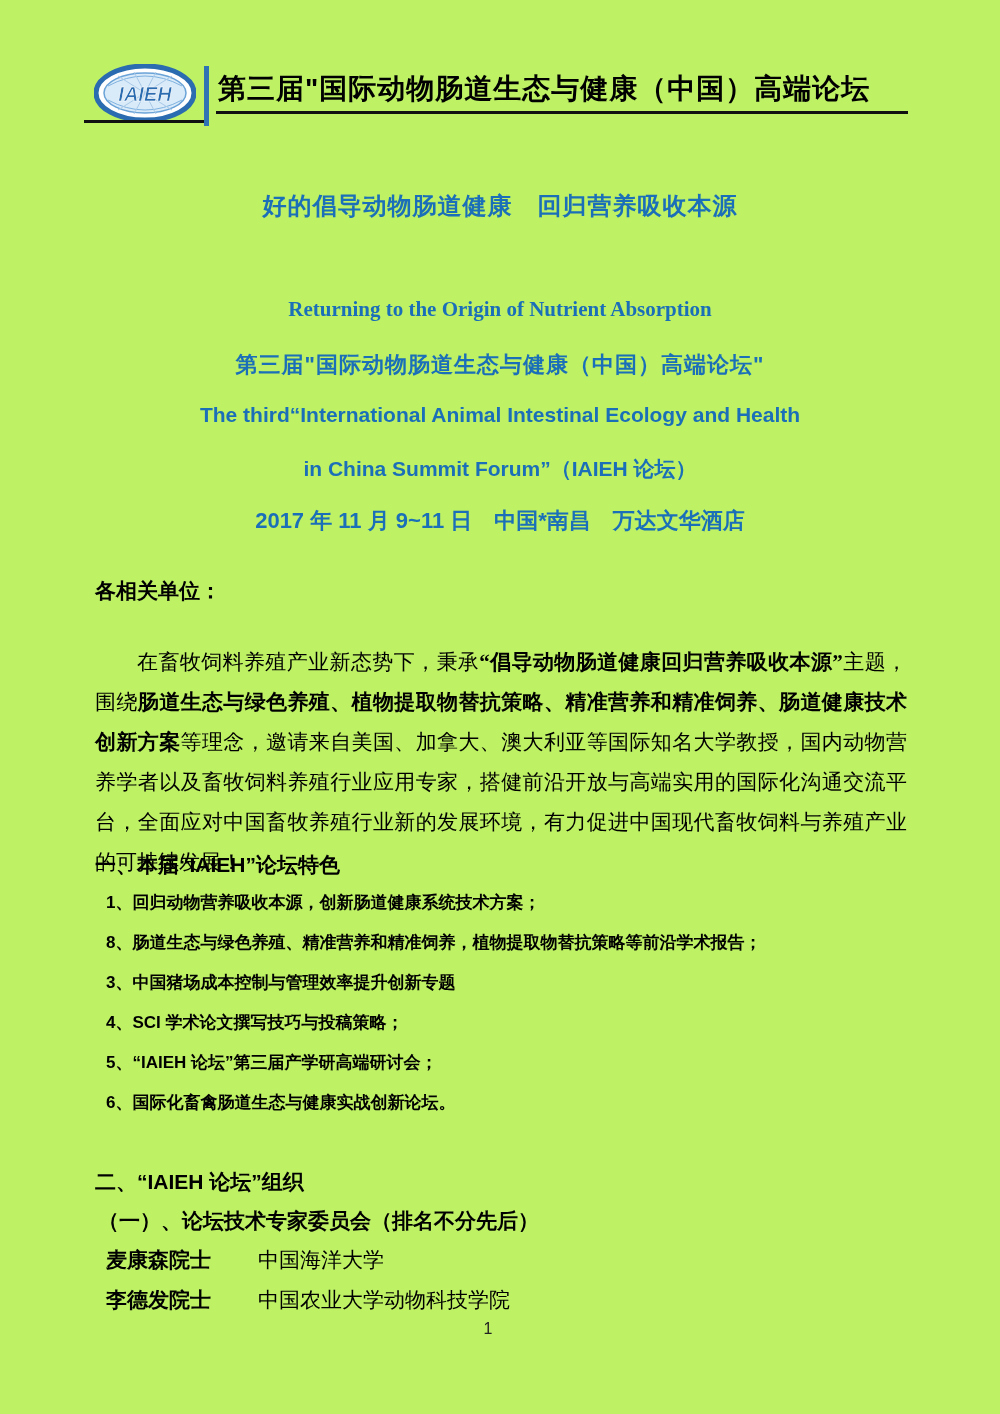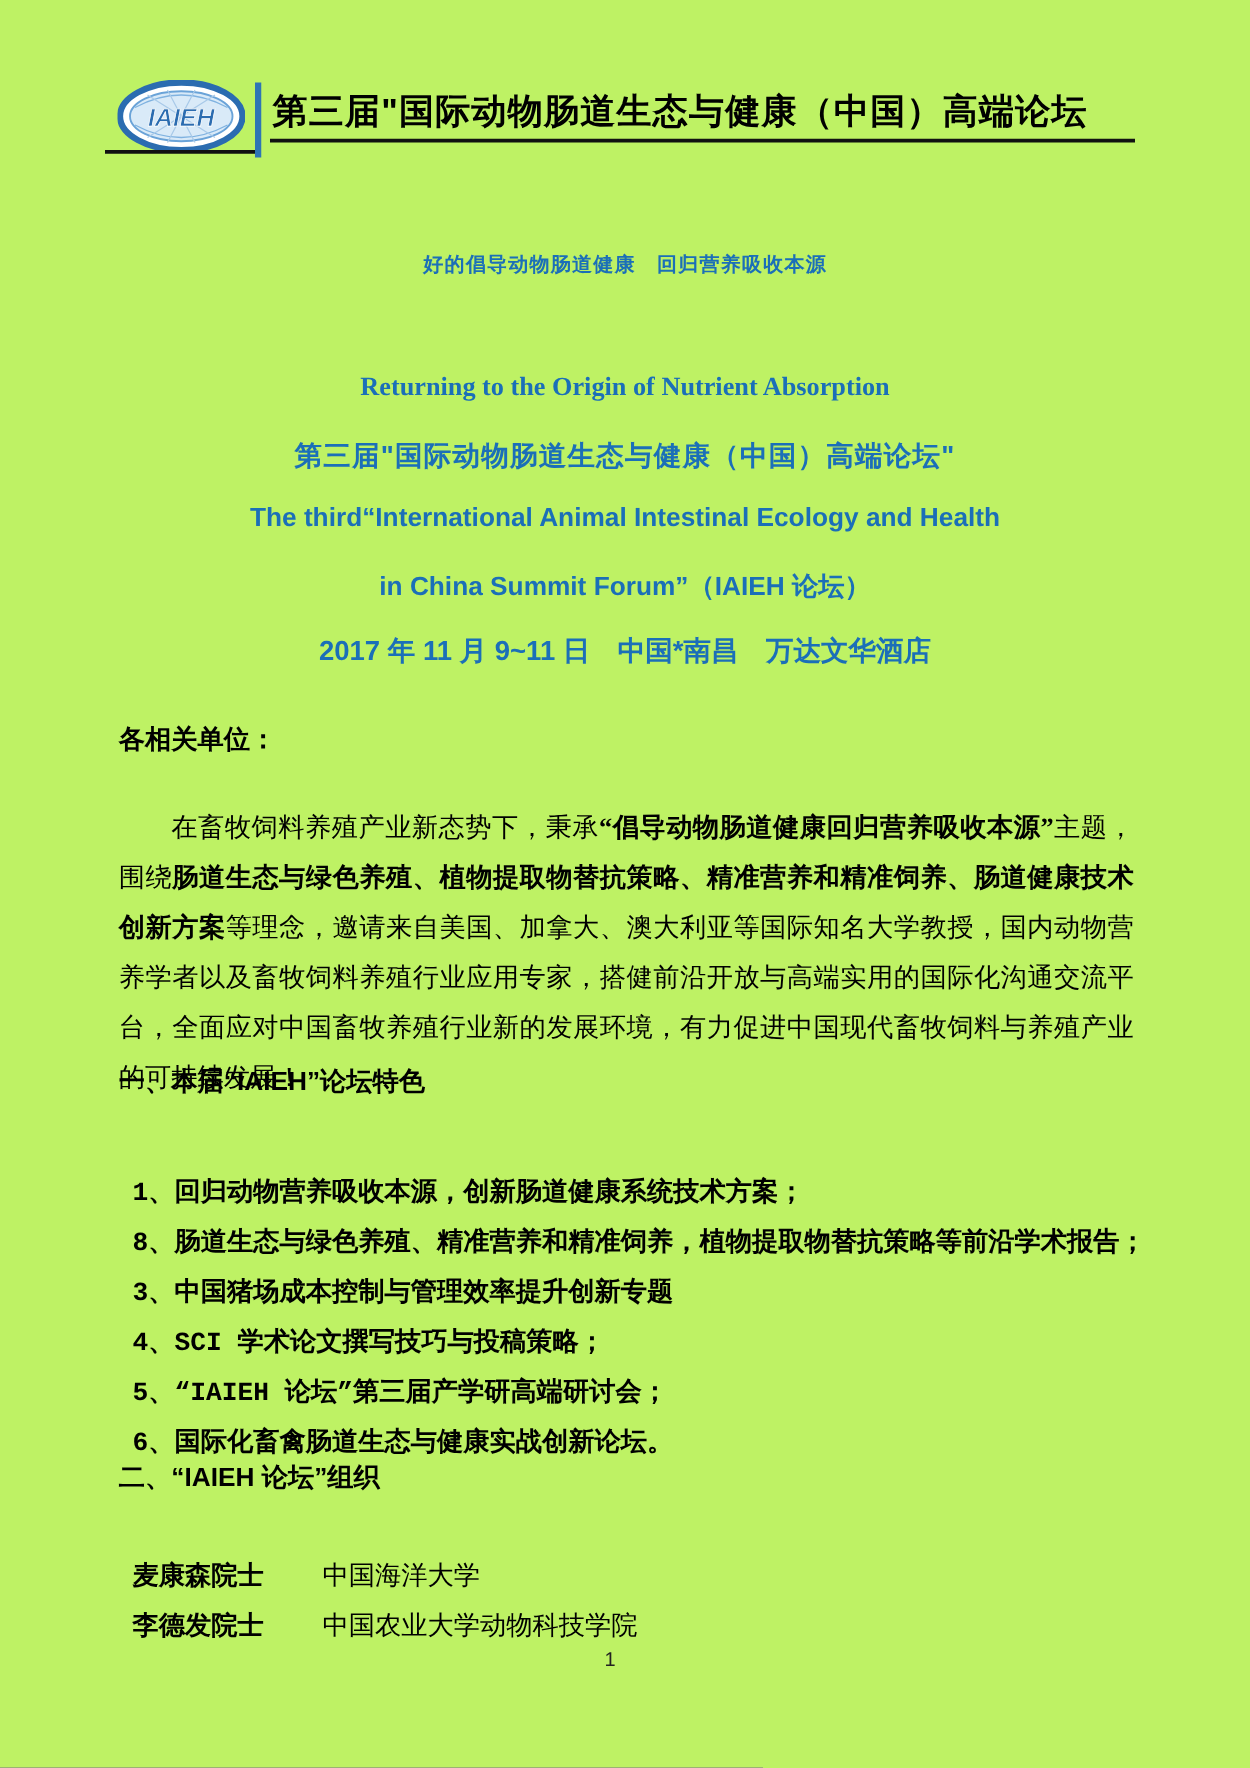--- a/index.html
+++ b/index.html
@@ -29,21 +29,21 @@
 
   
   .banner-line {
     position: absolute; left: 0; right: 0;
     text-align: center; font-weight: bold; color: #1b6fb8;
     white-space: nowrap;
   }
   .bl-zh   { font-family: "Liberation Sans", sans-serif; }
   .bl-serif{ font-family: "Liberation Serif", serif; }
   .bl-sans { font-family: "Liberation Sans", sans-serif; }
-  .bl1 { top: 202px; font-size: 16px; letter-spacing: 1px; }
+  .bl1 { top: 190px; font-size: 24px; letter-spacing: 1px; }
   .bl2 { top: 245px; font-size: 21px; }
   .bl3 { top: 297px; font-size: 21px; }
   .bl4 { top: 350px; font-size: 22px; letter-spacing: 1px; }
   .bl5 { top: 403px; font-size: 21px; }
   .bl6 { top: 455px; font-size: 21px; }
   .bl7 { top: 506px; font-size: 22px; }
 
   
   .salutation {
     position: absolute; left: 95px; top: 577px;
@@ -60,23 +60,22 @@
   .paragraph .b { font-weight: bold; }
 
   
   .sec1-heading {
     position: absolute; left: 95px; top: 851px;
     font-size: 21px; font-weight: bold;
     font-family: "Liberation Sans", sans-serif;
   }
   .feature-item {
     position: absolute; left: 106px;
-    font-size: 21px; font-weight: bold; white-space: nowrap;
-    font-family: Liberation Mono, monospace;
-    margin-top: 48px;
+    font-size: 17px; font-weight: bold; white-space: nowrap;
+    font-family: Liberation Sans, sans-serif;
   }
 
   
   .sec2-heading {
     position: absolute; left: 95px; top: 1168px;
     font-size: 21px; font-weight: bold;
     font-family: "Liberation Sans", sans-serif;
   }
   .sec2-subheading {
     position: absolute; left: 98px; top: 1207px;
@@ -132,20 +131,21 @@
 
   <div class="sec1-heading">一、本届“IAIEH”论坛特色</div>
   <div class="feature-item" style="top:891px;">1、回归动物营养吸收本源，创新肠道健康系统技术方案；</div>
   <div class="feature-item" style="top:931px;">8、肠道生态与绿色养殖、精准营养和精准饲养，植物提取物替抗策略等前沿学术报告；</div>
   <div class="feature-item" style="top:971px;">3、中国猪场成本控制与管理效率提升创新专题</div>
   <div class="feature-item" style="top:1011px;">4、SCI 学术论文撰写技巧与投稿策略；</div>
   <div class="feature-item" style="top:1051px;">5、“IAIEH 论坛”第三届产学研高端研讨会；</div>
   <div class="feature-item" style="top:1091px;">6、国际化畜禽肠道生态与健康实战创新论坛。</div>
 
   <div class="sec2-heading">二、“IAIEH 论坛”组织</div>
+  <div class="sec2-subheading">（一）、论坛技术专家委员会（排名不分先后）</div>
 
   <div class="committee-row" style="top:1246px;">
     <span class="committee-name">麦康森院士</span>
     <span class="committee-org">中国海洋大学</span>
   </div>
   <div class="committee-row" style="top:1286px;">
     <span class="committee-name">李德发院士</span>
     <span class="committee-org">中国农业大学动物科技学院</span>
   </div>
 

